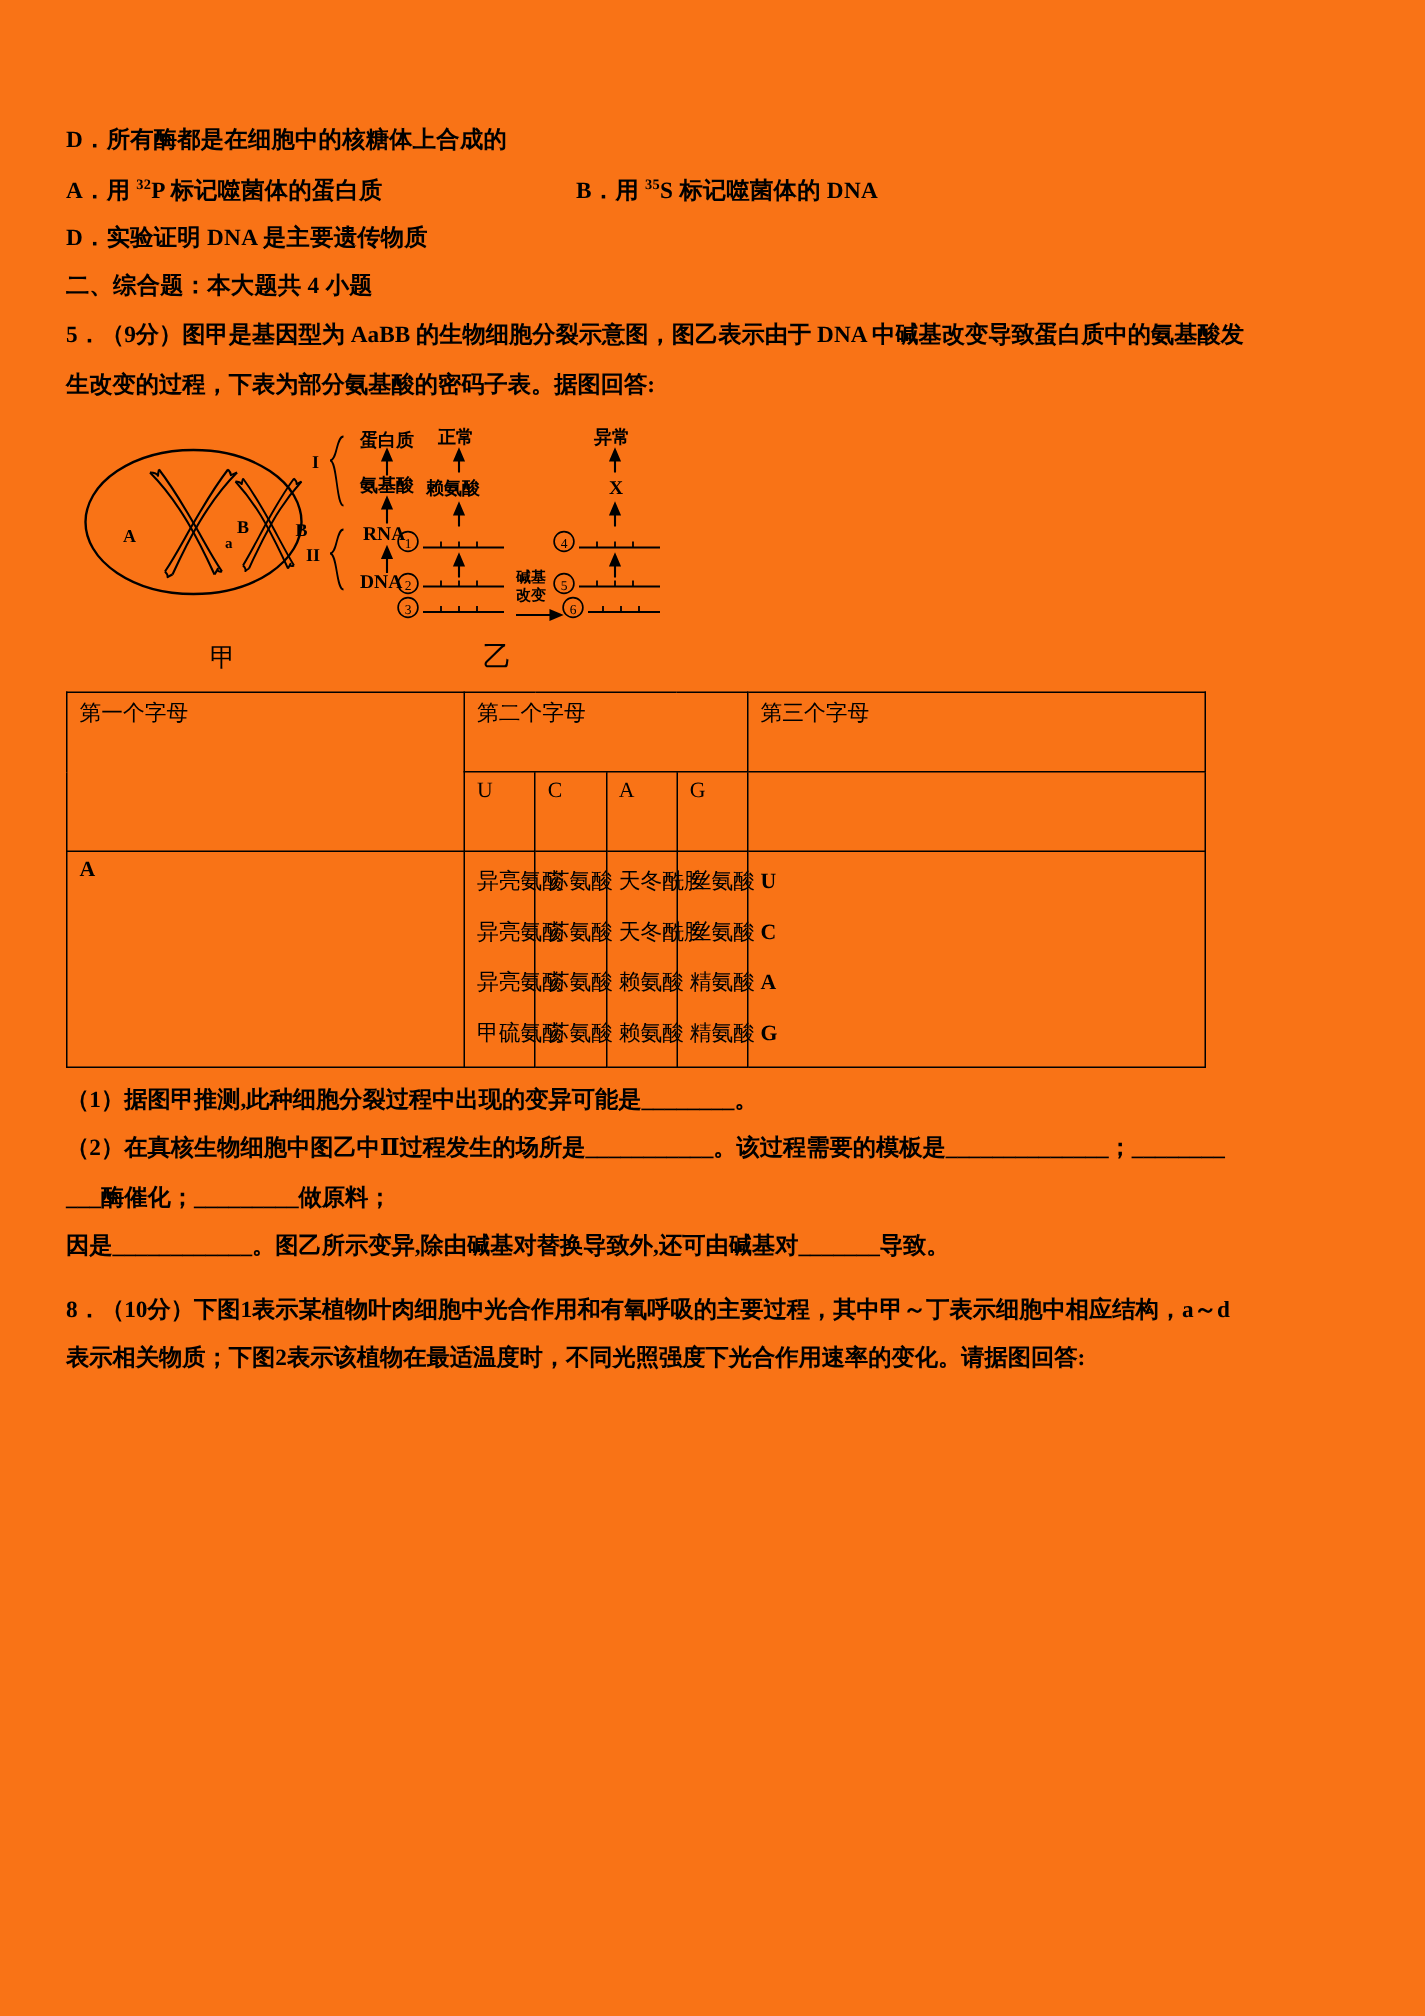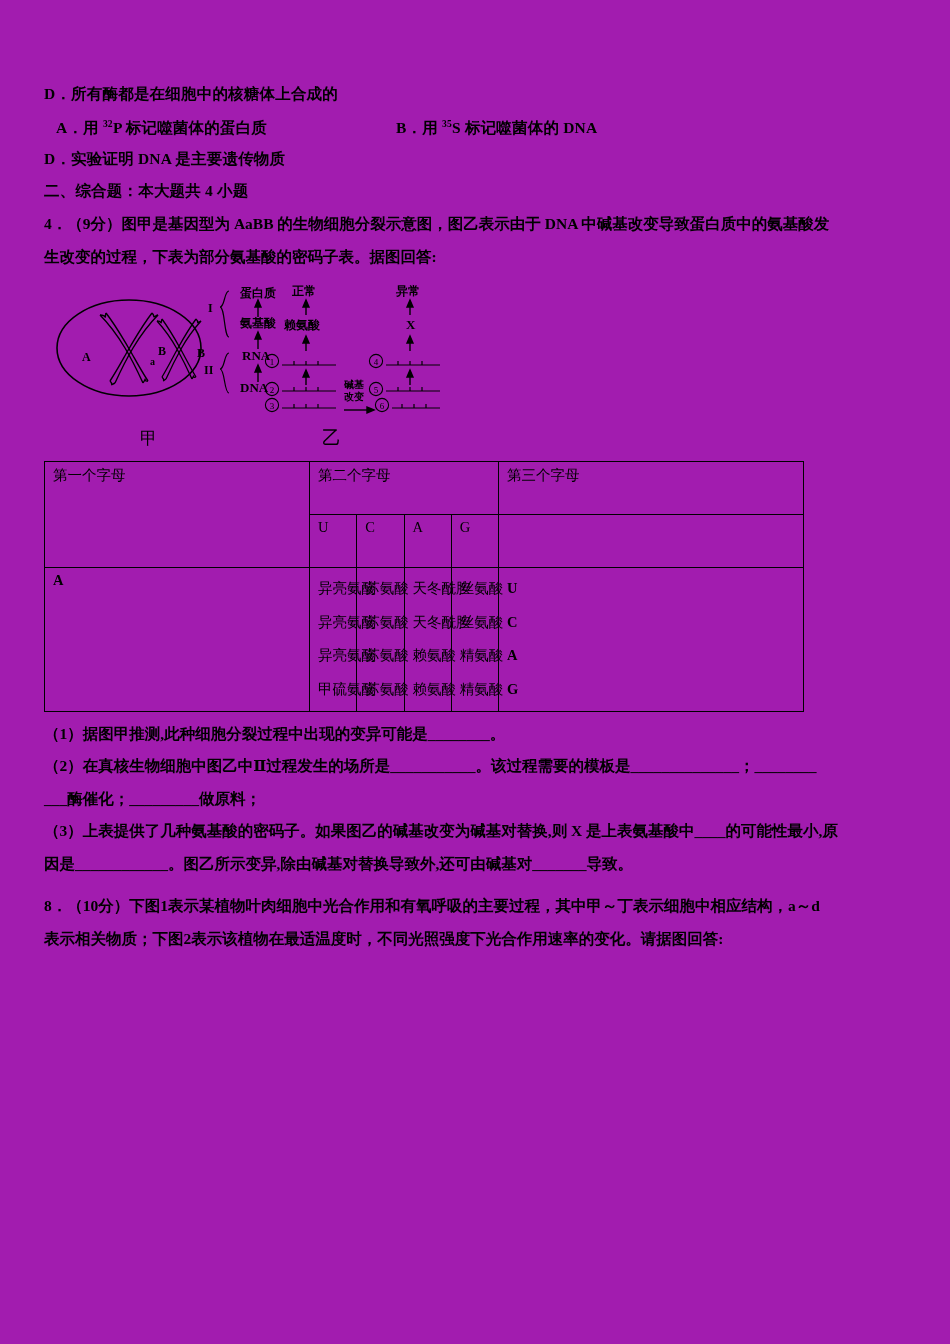--- a/index.html
+++ b/index.html
@@ -8,21 +8,21 @@
     background: #ffffff;
   }
   body {
     font-family: "Liberation Serif", "DejaVu Serif", serif;
     color: #000000;
   }
   #page {
     position: relative;
     width: 950px;
     height: 1344px;
-    background: #a21caf;
+    background: #f97316;
     overflow: hidden;
   }
   .content {
     position: absolute;
     left: 44px;
     top: 86px;
     width: 876px;
   }
 
   
@@ -36,21 +36,21 @@
     margin-bottom: 18px;
   }
   .bold { font-weight: bold; }
   .opt-label { font-weight: bold; }
   sup { font-size: 0.62em; vertical-align: super; line-height: 0; }
 
   .options-row {
     display: flex;
     margin-bottom: 16px;
   }
-  .opt-col-a { width: 340px; margin-left: 12px; }
+  .opt-col-a { width: 340px; }
 
   .para {
     font-size: 15.5px;
     line-height: 1.0;
     margin-bottom: 17px;
     white-space: nowrap;
   }
 
   
   .figure {
@@ -118,21 +118,21 @@
     </div>
 
     <div class="options-row">
       <div class="line">
         <span class="opt-label">D．</span><span class="bold">实验证明 DNA 是主要遗传物质</span>
       </div>
     </div>
 
     <div class="line q-line bold">二、综合题：本大题共 4 小题</div>
 
-    <div class="para bold">4．（9分）图甲是基因型为 AaBB 的生物细胞分裂示意图，图乙表示由于 DNA 中碱基改变导致蛋白质中的氨基酸发</div>
+    <div class="para bold">5．（9分）图甲是基因型为 AaBB 的生物细胞分裂示意图，图乙表示由于 DNA 中碱基改变导致蛋白质中的氨基酸发</div>
     <div class="para bold">生改变的过程，下表为部分氨基酸的密码子表。据图回答:</div>
 
     <div class="figure">
       <svg class="fig-svg" width="420" height="150" viewBox="0 0 420 150">
 
         <ellipse cx="85" cy="67" rx="72" ry="48" fill="none" stroke="#000" stroke-width="1.6"></ellipse>
 
         <g stroke="#000" stroke-width="1.4" fill="none">
           <path d="M62 32 C72 45, 78 56, 84 66 C90 76, 96 88, 104 100"></path>
           <path d="M56 34 C68 46, 75 57, 81 67 C87 77, 93 89, 99 102"></path>
@@ -314,21 +314,20 @@
             <div>G</div>
           </td>
         </tr>
       </tbody>
     </table>
 
     <div style="height:14px"></div>
     <div class="para bold">（1）据图甲推测,此种细胞分裂过程中出现的变异可能是________。</div>
     <div class="para bold">（2）在真核生物细胞中图乙中Ⅱ过程发生的场所是___________。该过程需要的模板是______________；________</div>
     <div class="para bold">___酶催化；_________做原料；</div>
-    <div class="para bold">（3）上表提供了几种氨基酸的密码子。如果图乙的碱基改变为碱基对替换,则 X 是上表氨基酸中____的可能性最小,原</div>
     <div class="para bold">因是____________。图乙所示变异,除由碱基对替换导致外,还可由碱基对_______导致。</div>
 
     <div style="height:10px"></div>
 
     <div class="para bold">8．（10分）下图1表示某植物叶肉细胞中光合作用和有氧呼吸的主要过程，其中甲～丁表示细胞中相应结构，a～d</div>
     <div class="para bold">表示相关物质；下图2表示该植物在最适温度时，不同光照强度下光合作用速率的变化。请据图回答:</div>
 
   </div>
 </div>
 

